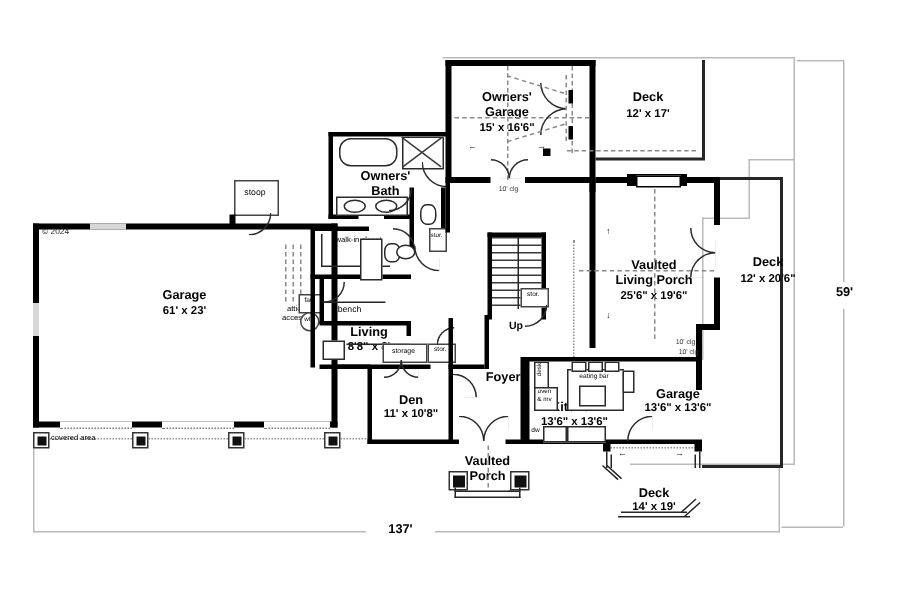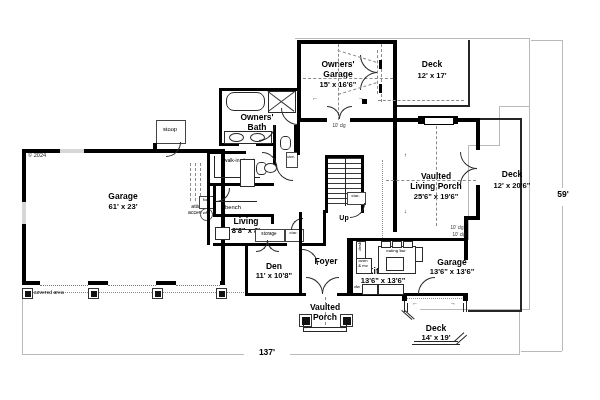--- a/index.html
+++ b/index.html
@@ -205,21 +205,21 @@
 
   <div class="w" style="left:245px;top:246px;width:3px;height:50px;"></div>
   <div class="w" style="left:299px;top:246px;width:3px;height:50px;"></div>
   <div class="w" style="left:245px;top:293px;width:57px;height:3px;"></div>
   <div class="lbl rname" style="left:248px;top:262px;width:52px;">Den</div>
   <div class="lbl rdim" style="left:248px;top:272px;width:52px;">11' x 10'8"</div>
 
   <div class="w" style="left:347px;top:238px;width:3px;height:58px;"></div>
   <div class="w" style="left:300px;top:293px;width:6px;height:3px;"></div>
   <div class="w" style="left:337px;top:293px;width:13px;height:3px;"></div>
-  <div class="lbl rname" style="left:305px;top:257px;width:42px;">Foyer</div>
+  <div class="lbl rname" style="left:305px;top:247px;width:42px;text-align:right;">Foyer</div>
   <div class="swing sw-tr" style="left:306px;top:277px;width:16px;height:16px;"></div>
   <div class="swing sw-tl" style="left:322px;top:277px;width:16px;height:16px;"></div>
   <div class="swing sw-tr" style="left:302px;top:249px;width:15px;height:15px;"></div>
 
   <div class="lbl rname" style="left:300px;top:303px;width:50px;">Vaulted</div>
   <div class="lbl rname" style="left:300px;top:313px;width:50px;">Porch</div>
   <div class="dl vdash" style="left:325px;top:297px;height:28px;"></div>
   <div class="arrow" style="left:304px;top:324px;">←</div>
   <div class="arrow" style="left:338px;top:324px;">→</div>
   <div class="post" style="left:299px;top:314px;width:11px;height:11px;"></div>

